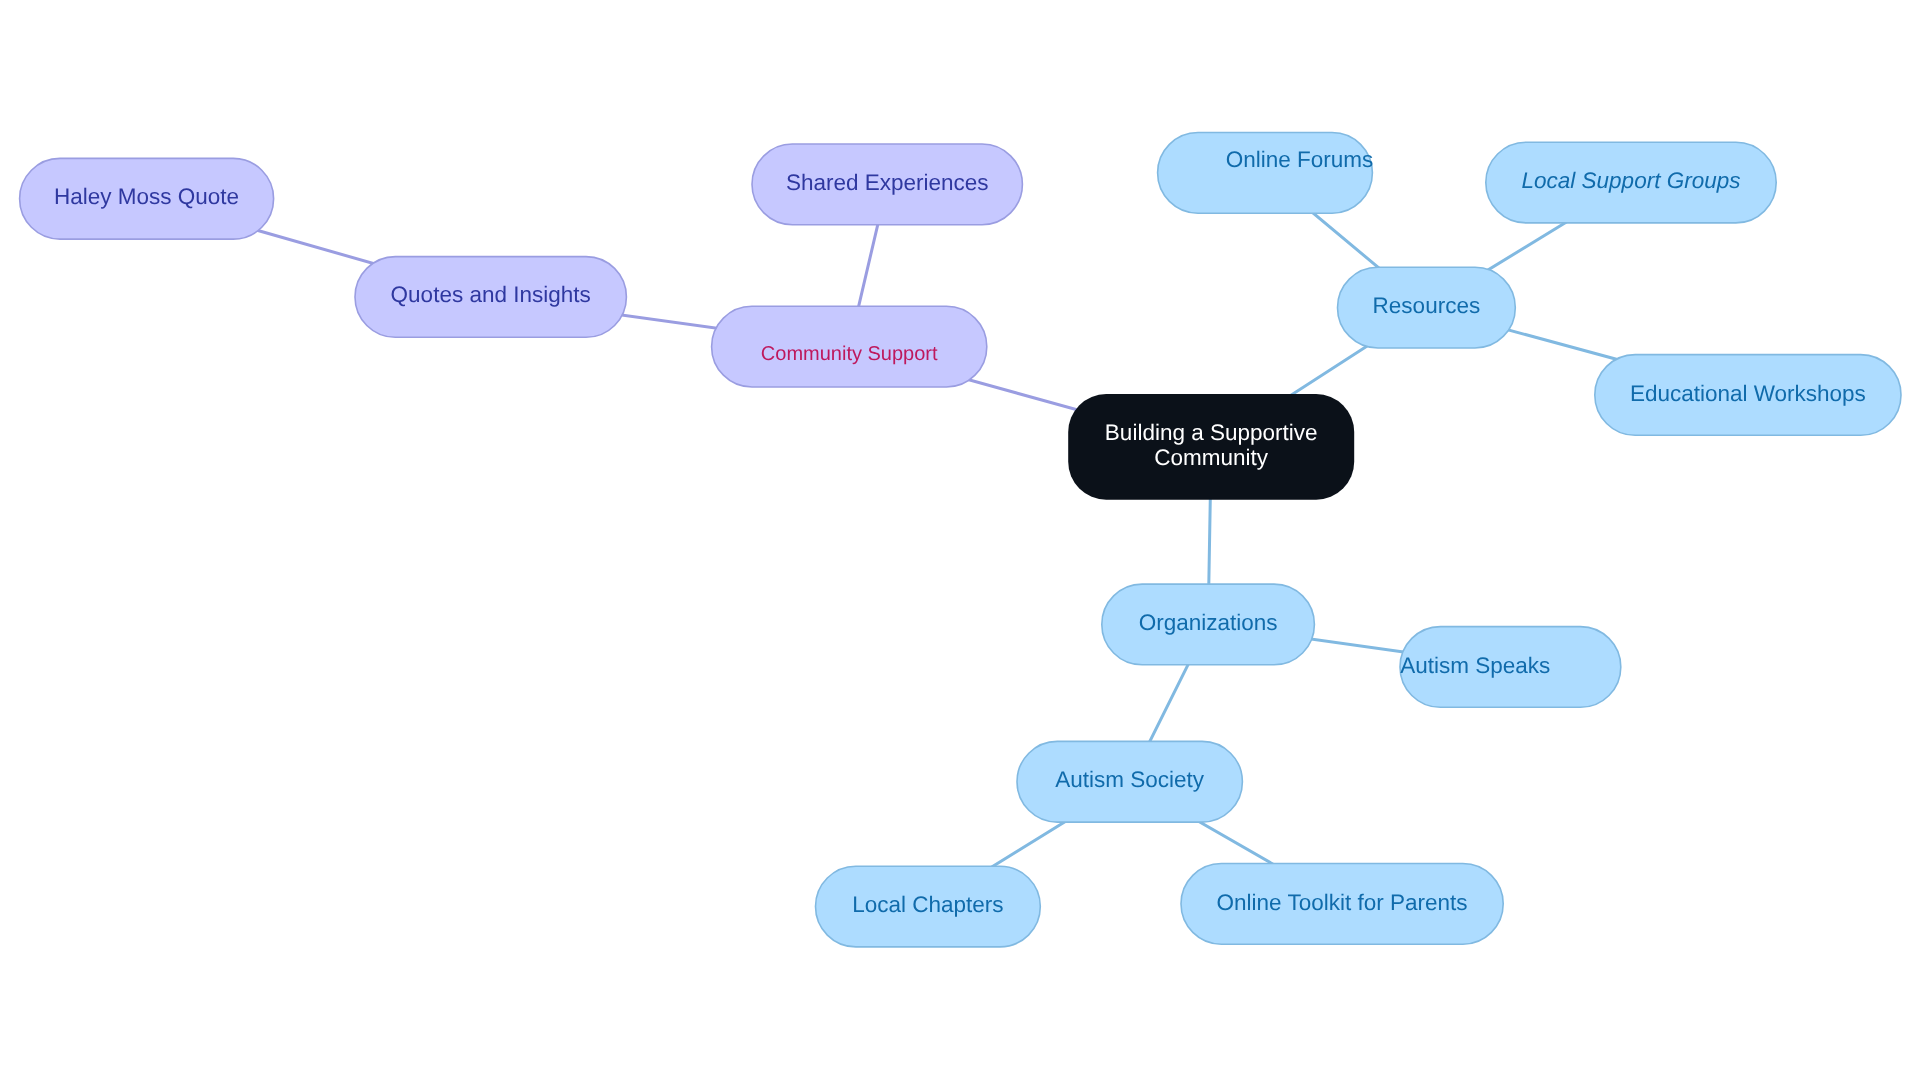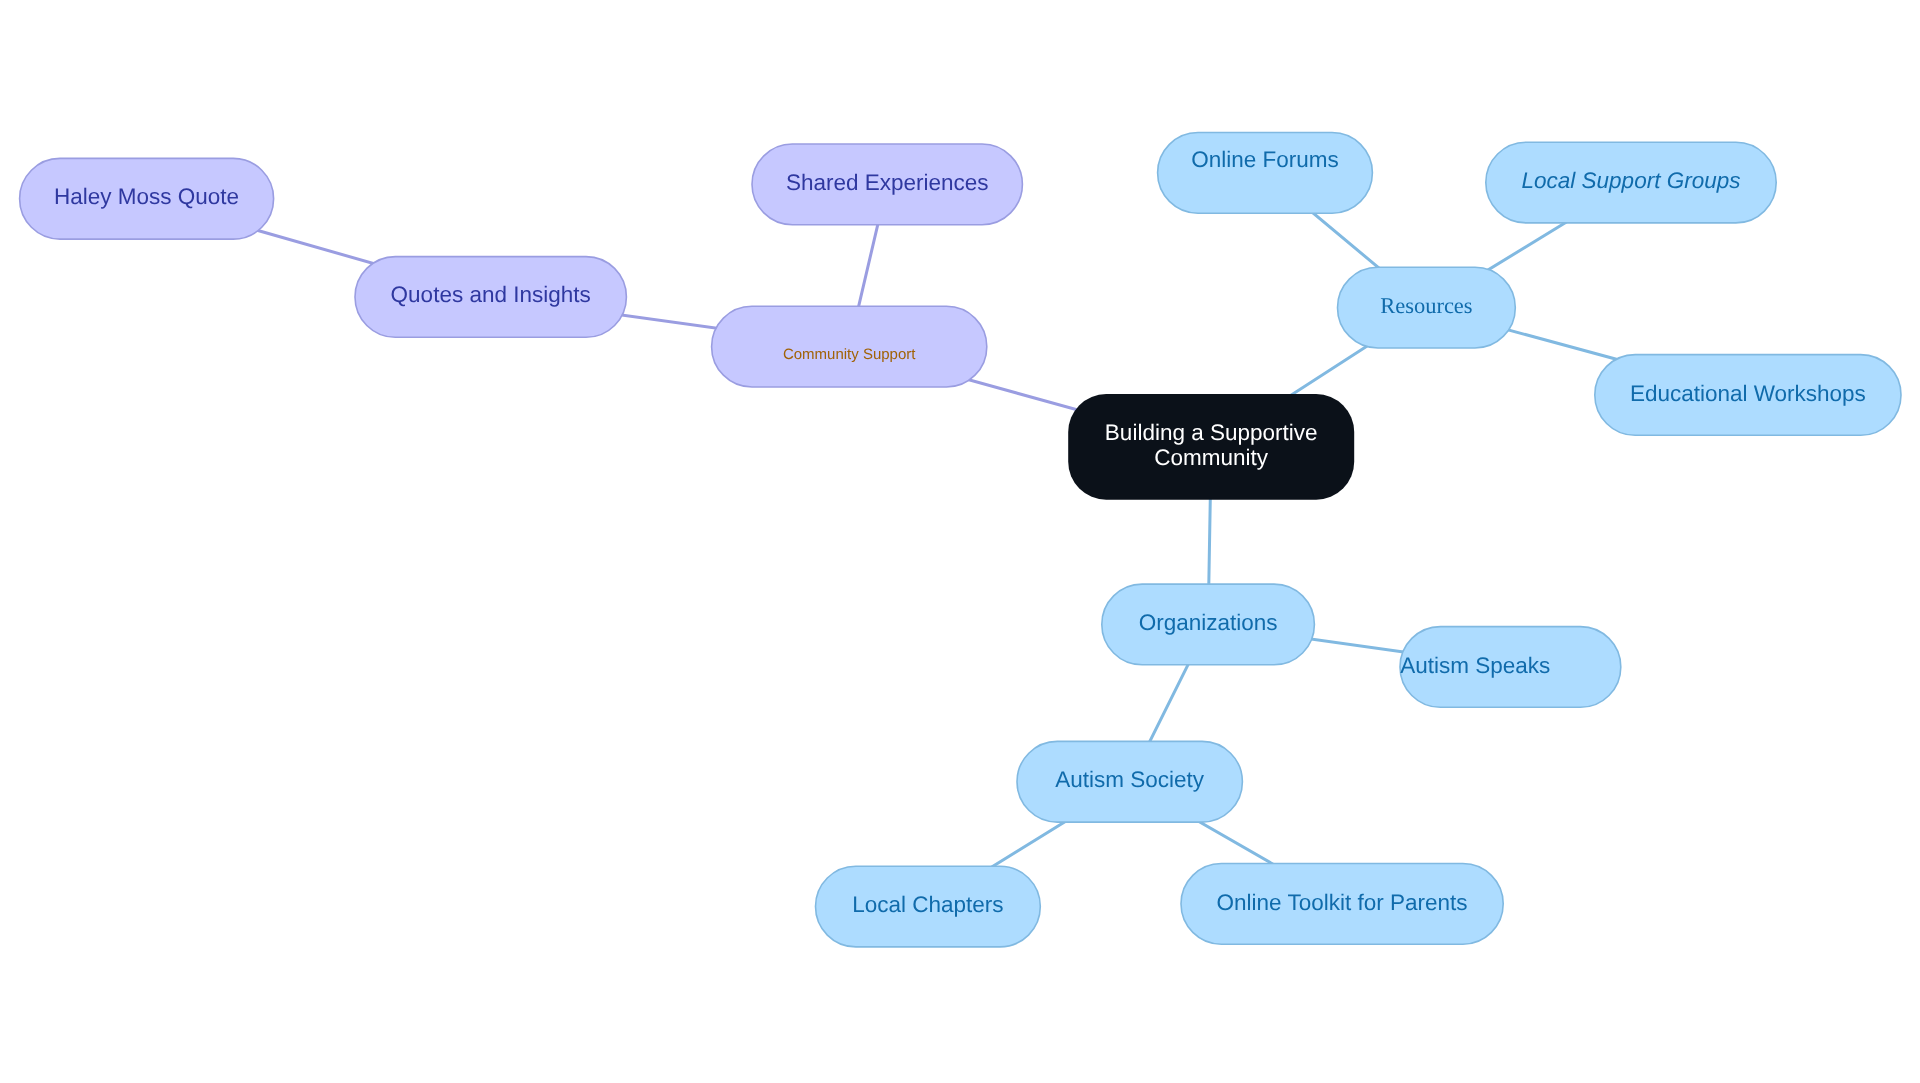--- a/index.html
+++ b/index.html
@@ -47,26 +47,26 @@
         <rect x="1101.8" y="584.0999999999999" width="212.6" height="80.7" rx="40.35" ry="40.35" fill="#addcff" stroke="#81b9e1" stroke-width="1.6"></rect>
         <rect x="1400" y="626.5999999999999" width="220.8" height="80.7" rx="40.35" ry="40.35" fill="#addcff" stroke="#81b9e1" stroke-width="1.6"></rect>
         <rect x="1017" y="741.4" width="225.4" height="80.7" rx="40.35" ry="40.35" fill="#addcff" stroke="#81b9e1" stroke-width="1.6"></rect>
         <rect x="815.5" y="866.1999999999999" width="224.8" height="80.7" rx="40.35" ry="40.35" fill="#addcff" stroke="#81b9e1" stroke-width="1.6"></rect>
         <rect x="1181" y="863.5" width="322.2" height="80.7" rx="40.35" ry="40.35" fill="#addcff" stroke="#81b9e1" stroke-width="1.6"></rect>
       </g>
   </svg>
   <div id="nodelayer">
       <div class="node node-root" style="left: 1068.2px; top: 394px; width: 286px; height: 105.7px; font-size: 22.5px; color: rgb(255, 255, 255); align-items: center;"><span class="lbl">Building a Supportive
 Community</span></div>
-      <div class="node node-purple" style="left: 710.8px; top: 305.5px; width: 276.8px; height: 102px; font-size: 15px; color: #a16207;"><span class="lbl">Community Support</span></div>
+      <div class="node node-purple" style="left: 710.8px; top: 305.5px; width: 276.8px; height: 102px; font-size: 20px; color: #be185d;"><span class="lbl">Community Support</span></div>
       <div class="node node-purple" style="left: 751.2px; top: 143.2px; width: 272px; height: 82.3px; font-size: 22.5px; color: rgb(47, 56, 160);"><span class="lbl">Shared Experiences</span></div>
       <div class="node node-purple" style="left: 354.2px; top: 255.8px; width: 273px; height: 80px; font-size: 22.5px; color: rgb(47, 56, 160);"><span class="lbl">Quotes and Insights</span></div>
       <div class="node node-purple" style="left: 18.8px; top: 157.6px; width: 255.6px; height: 82.3px; font-size: 22.5px; color: rgb(47, 56, 160);"><span class="lbl">Haley Moss Quote</span></div>
-      <div class="node node-blue" style="left: 1336.7px; top: 266.5px; width: 179.4px; height: 82.3px; font-size: 22.5px; color: rgb(16, 107, 171); font-family: Liberation Serif, serif;"><span class="lbl">Resources</span></div>
-      <div class="node node-blue" style="left: 1156.8px; top: 131.7px; width: 216.4px; height: 60px; font-size: 22.5px; color: rgb(16, 107, 171);"><span class="lbl">Online Forums</span></div>
+      <div class="node node-blue" style="left: 1336.7px; top: 266.5px; width: 179.4px; height: 82.3px; font-size: 22.5px; color: rgb(16, 107, 171);"><span class="lbl">Resources</span></div>
+      <div class="node node-blue" style="left: 1156.8px; top: 131.7px; width: 216.4px; height: 60px; font-size: 22.5px; color: rgb(16, 107, 171); justify-content: flex-end;"><span class="lbl">Online Forums</span></div>
       <div class="node node-blue" style="left: 1485px; top: 141.4px; width: 292px; height: 82.3px; font-size: 22.5px; color: rgb(16, 107, 171); font-style: italic;"><span class="lbl">Local Support Groups</span></div>
       <div class="node node-blue" style="left: 1594px; top: 353.8px; width: 307.8px; height: 82.3px; font-size: 22.5px; color: rgb(16, 107, 171);"><span class="lbl">Educational Workshops</span></div>
       <div class="node node-blue" style="left: 1101px; top: 583.3px; width: 214.2px; height: 82.3px; font-size: 22.5px; color: rgb(16, 107, 171);"><span class="lbl">Organizations</span></div>
       <div class="node node-blue" style="left: 1364px; top: 625.8px; width: 222.4px; height: 82.3px; font-size: 22.5px; color: rgb(16, 107, 171);"><span class="lbl">Autism Speaks</span></div>
       <div class="node node-blue" style="left: 1016.2px; top: 740.6px; width: 227px; height: 82.3px; font-size: 22.5px; color: rgb(16, 107, 171); align-items: center;"><span class="lbl">Autism Society</span></div>
       <div class="node node-blue" style="left: 814.7px; top: 865.4px; width: 226.4px; height: 82px; font-size: 22.5px; color: rgb(16, 107, 171);"><span class="lbl">Local Chapters</span></div>
       <div class="node node-blue" style="left: 1180.2px; top: 862.7px; width: 323.8px; height: 82.3px; font-size: 22.5px; color: rgb(16, 107, 171);"><span class="lbl">Online Toolkit for Parents</span></div>
     </div>
 </div>
 

